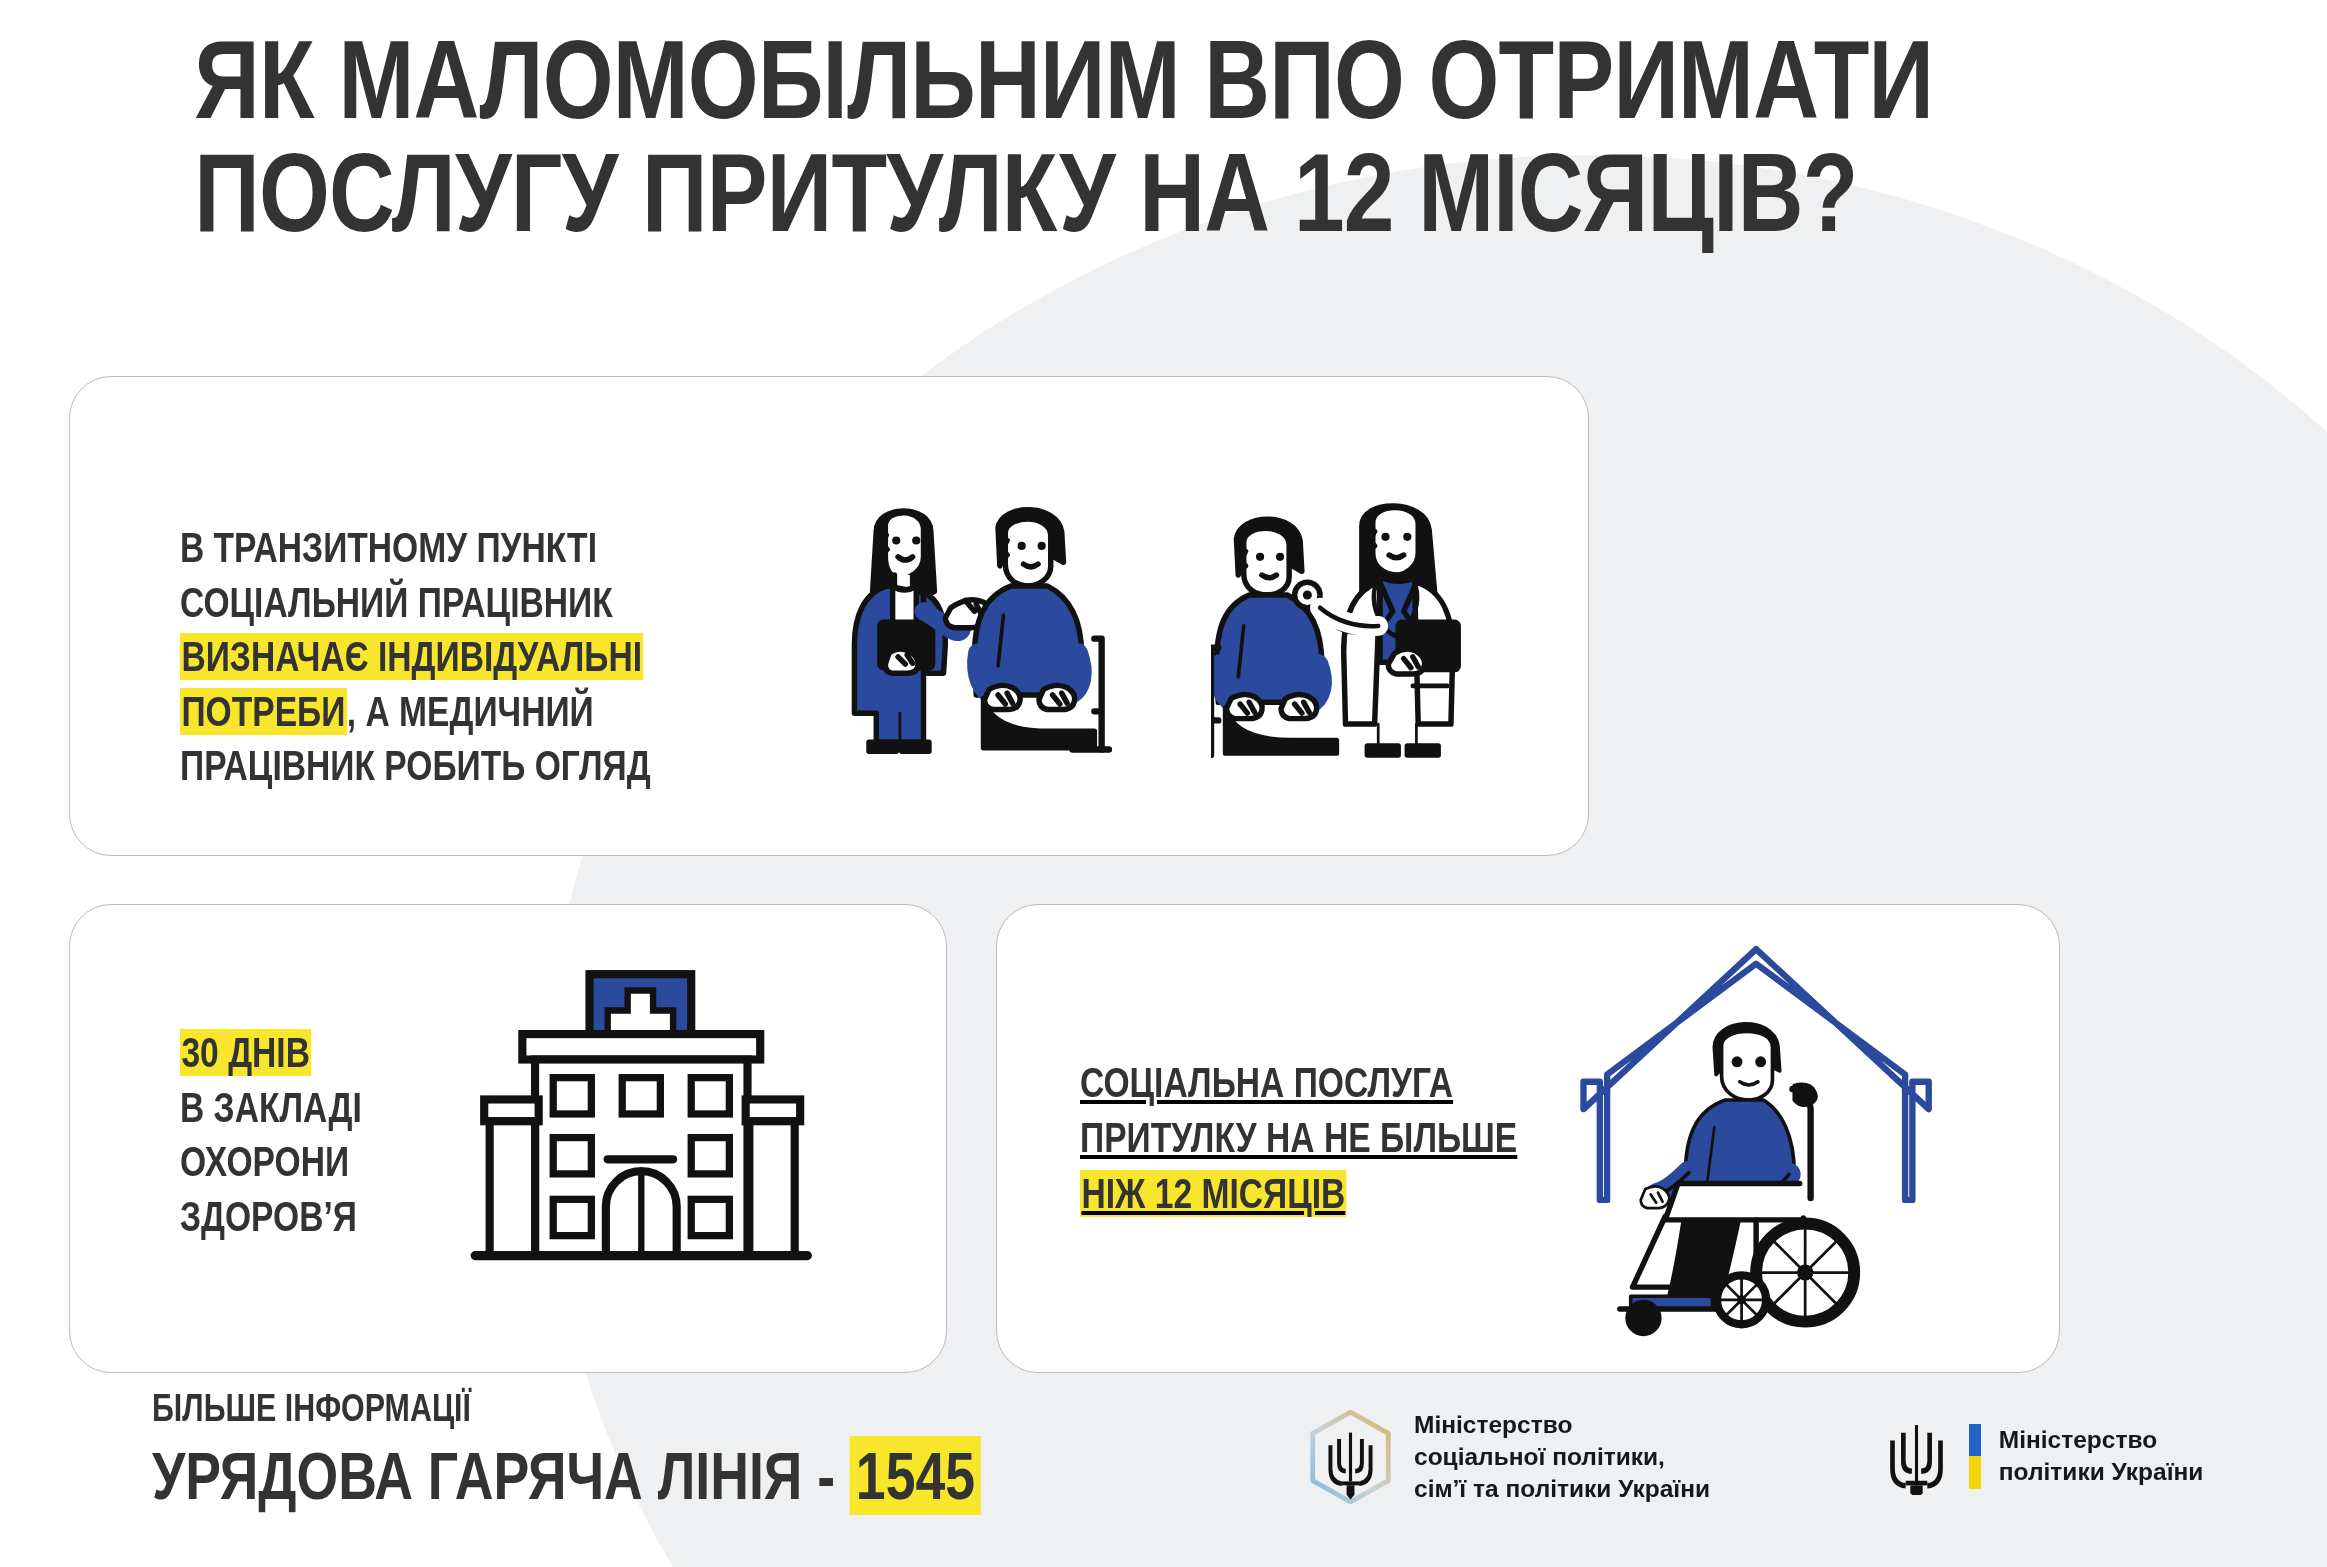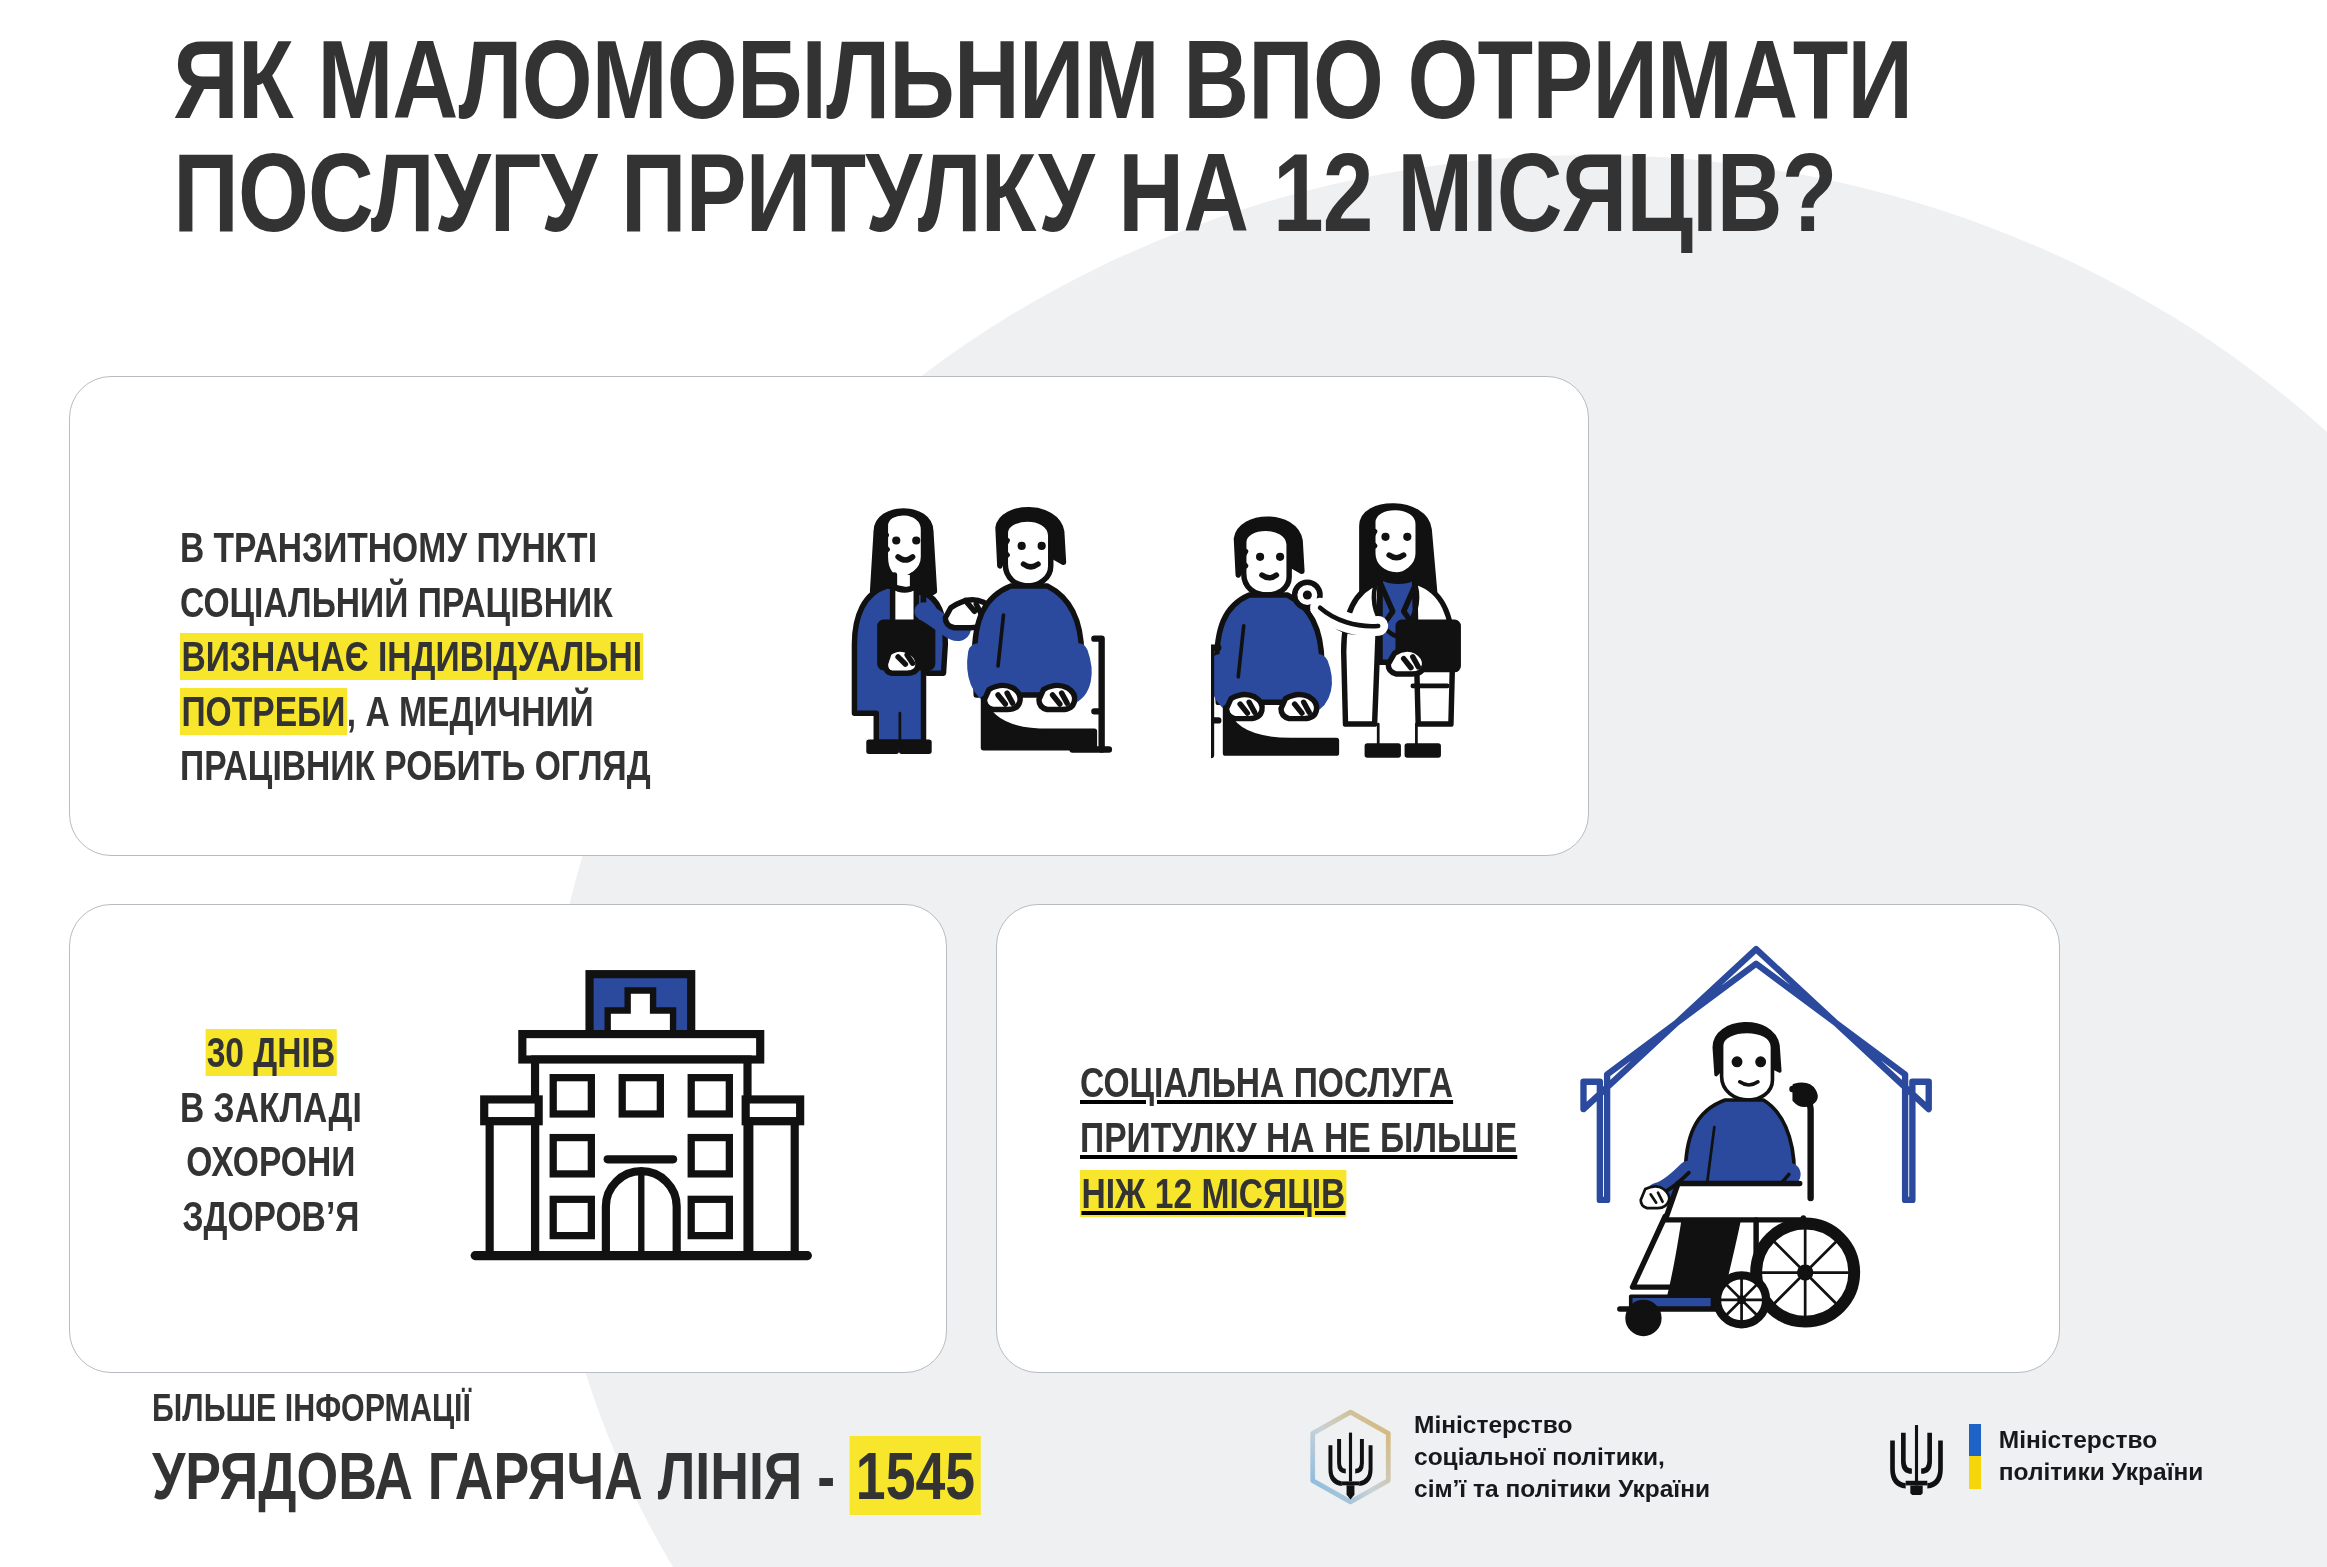--- a/index.html
+++ b/index.html
@@ -26,21 +26,21 @@
     left:800px;top:1182px;
     width:1364px;height:818px;
     background:#eef0f2;
     border-radius:50% 0 0 0;
     z-index:0;
   }
 
   
   .title{
     position:absolute;left:0;top:23.6px;width:1926px;
-    text-align:center;z-index:5;
+    text-align:center;z-index:5;padding-left:21px;
   }
   .title-line{
     font-family:"Liberation Sans", sans-serif;
     font-weight:bold;
     font-size:111px;
     line-height:1.02;
     letter-spacing:-0.9px;
     color:#333333;
     transform:scaleX(0.82);
     transform-origin:center center;
@@ -66,21 +66,21 @@
     font-weight:bold;
     color:#333333;
     transform-origin:left center;
     white-space:nowrap;
   }
   .hl{background:#F7E62B;padding:0 1.8px;box-decoration-break:clone;-webkit-box-decoration-break:clone;}
 
   #card1-text{position:absolute;left:180px;top:491px;z-index:6;margin-top:30px;}
   #card1-text .ln{font-size:42px;line-height:1.30;transform:scaleX(0.80);transform-origin:left center;}
 
-  #card2-text{position:absolute;left:180px;top:1026px;z-index:6;text-align:center;}
+  #card2-text{position:absolute;left:180px;top:1026px;z-index:6;}
   #card2-text .ln{font-size:42px;line-height:1.30;transform:scaleX(0.80);transform-origin:left center;}
 
   #card3-text{position:absolute;left:1080px;top:1055px;z-index:6;text-decoration:underline;}
   #card3-text .ln{font-size:42px;line-height:1.32;transform:scaleX(0.80);transform-origin:left center;}
 
   
   .illus{position:absolute;z-index:6;}
   #illus-social{left:829px;top:484px;width:309px;height:282px;}
   #illus-medical{left:1211px;top:484px;width:309px;height:282px;}
   #illus-hospital{left:462px;top:956px;width:364px;height:345px;}

